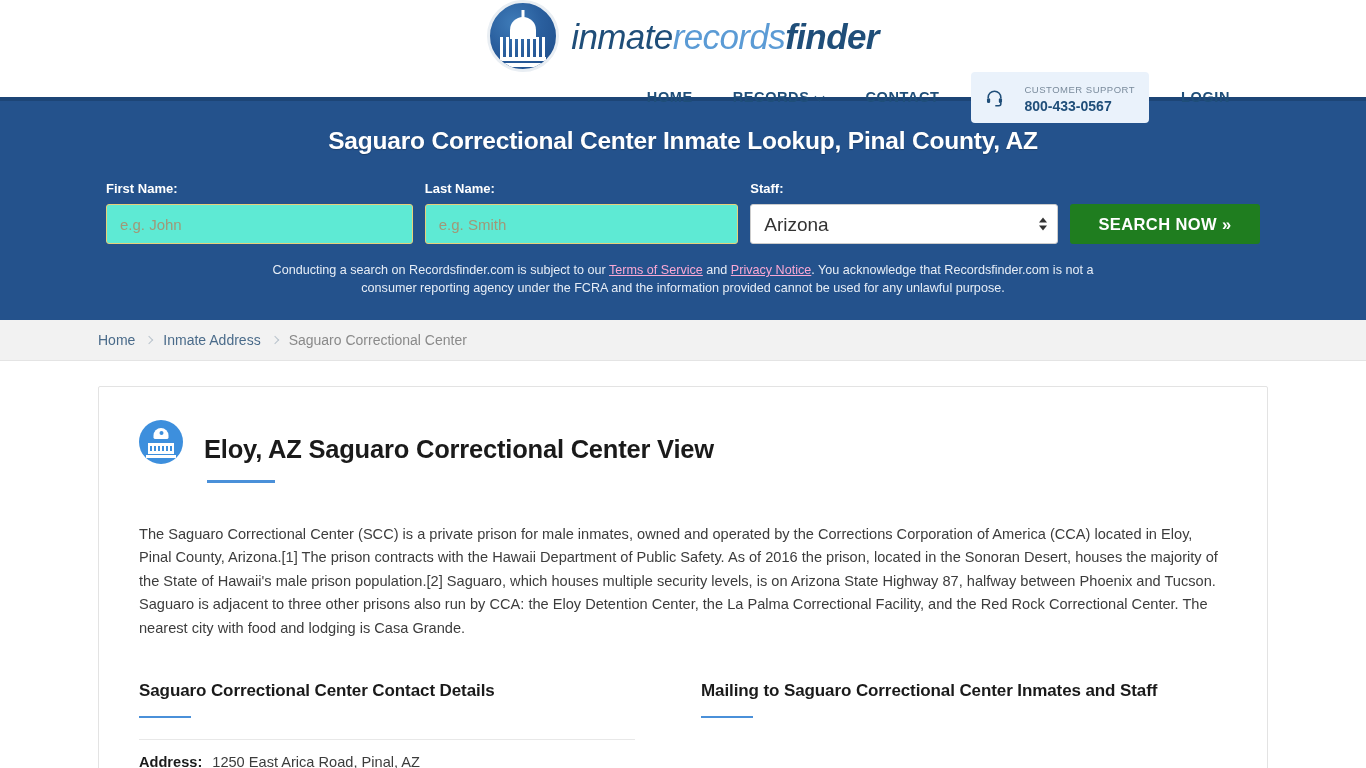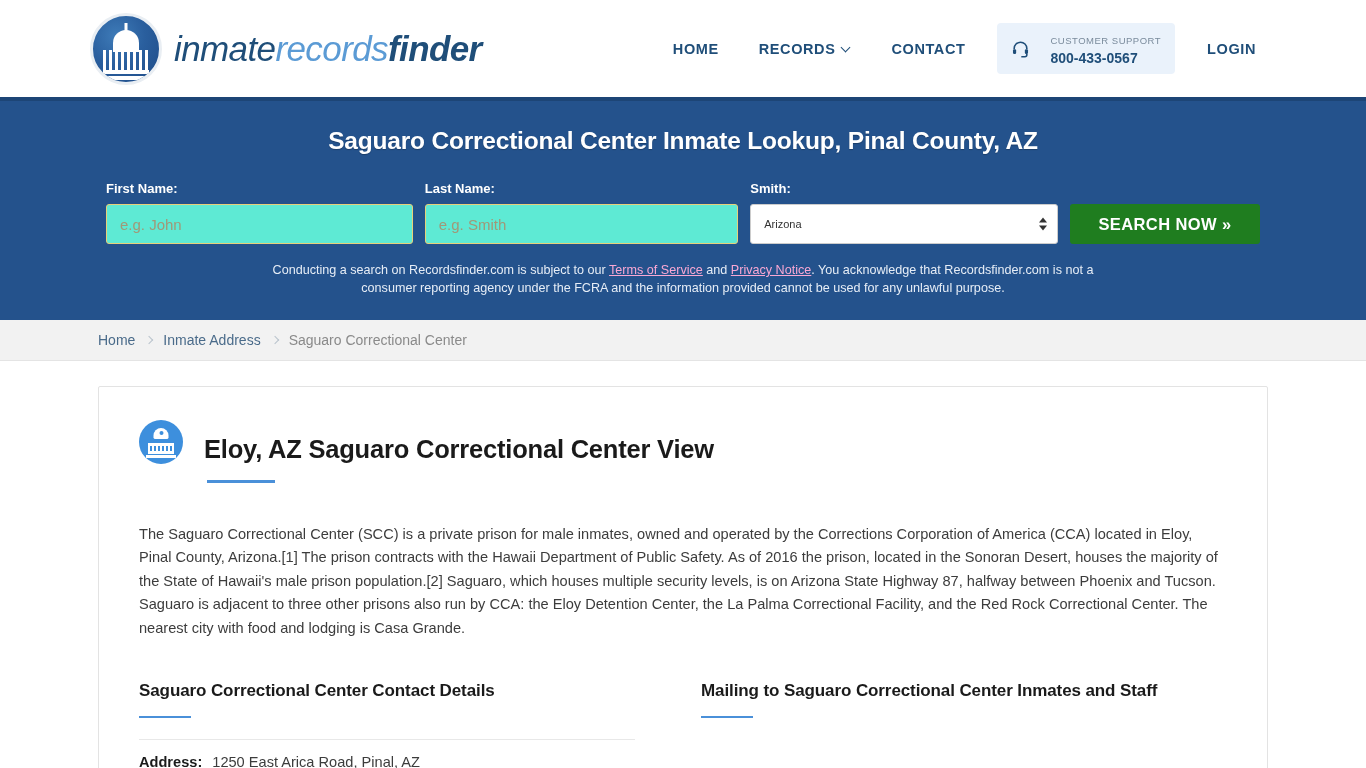--- a/index.html
+++ b/index.html
@@ -11,22 +11,23 @@
     font-family: "Liberation Sans", sans-serif;
     -webkit-font-smoothing: antialiased;
   }
 
   
   .site-header {
     height: 97px;
     background: #ffffff;
     display: flex;
     align-items: center;
-    padding: 0 90px;
+    padding: 0 116px;
     position: relative;
+    flex-direction: column;
   }
   .brand { display: flex; align-items: center; gap: 12px; }
   .brand-mark {
     width: 72px; height: 72px; border-radius: 50%;
     background: radial-gradient(circle at 35% 30%, #3e7bb8 0%, #2a5f9e 45%, #1d4a86 100%);
     border: 3px solid #e9eef3;
     display: flex; align-items: flex-end; justify-content: center;
     position: relative; overflow: hidden;
     flex: 0 0 auto;
   }
@@ -108,21 +109,21 @@
     height: 40px; width: 100%;
     background: #5eead4; border: 1px solid #e8d07a; border-radius: 3px;
     padding: 0 13px; font-size: 15px; color: #5a5a4a;
     font-family: "Liberation Sans", sans-serif; outline: none;
   }
   .text-input::placeholder { color: #a09878; }
   .select-wrap { position: relative; width: 100%; }
   .state-select {
     height: 40px; width: 100%;
     background: #ffffff; border: 1px solid #ccc; border-radius: 3px;
-    padding: 0 30px 0 13px; font-size: 11px; color: #333;
+    padding: 0 30px 0 13px; font-size: 19px; color: #333;
     font-family: "Liberation Sans", sans-serif; outline: none;
     -webkit-appearance: none; appearance: none; cursor: pointer;
   }
   .sel-arrows {
     position: absolute; right: 11px; top: 50%; transform: translateY(-50%);
     display: flex; flex-direction: column; gap: 3px; pointer-events: none;
   }
   .sel-arrows i { width: 0; height: 0; border-left: 4px solid transparent; border-right: 4px solid transparent; }
   .sel-arrows i.up { border-bottom: 5px solid #333; }
   .sel-arrows i.dn { border-top: 5px solid #333; }
@@ -258,21 +259,21 @@
       <label class="field-label">First Name:</label>
       <input class="text-input" type="text" placeholder="e.g. John" style="">
     </div>
 
     <div class="field f-last">
       <label class="field-label">Last Name:</label>
       <input class="text-input" type="text" placeholder="e.g. Smith" style="">
     </div>
 
     <div class="field f-state">
-      <label class="field-label">Smith:</label>
+      <label class="field-label">Staff:</label>
       <span class="select-wrap">
         <select class="state-select">
           <option>Arizona</option>
         </select>
         <span class="sel-arrows">
             <i class="up"></i>
             <i class="dn"></i>
           </span>
       </span>
     </div>

